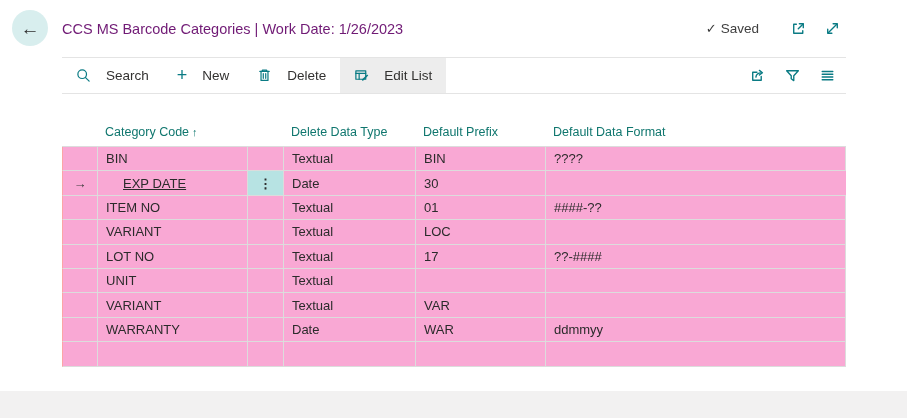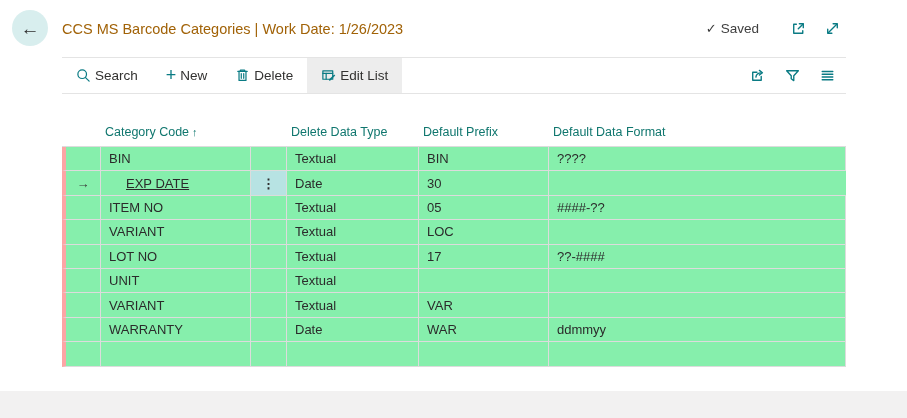--- a/index.html
+++ b/index.html
@@ -10,54 +10,54 @@
   }
   
   .titlebar { position:absolute; top:0; left:0; right:0; height:56px; background:#fff; }
   .back-btn {
     position:absolute; left:12px; top:10px; width:36px; height:36px; border-radius:50%;
     background:#d8eeee; border:none; cursor:pointer; display:flex; align-items:center; justify-content:center;
   }
   .back-btn span { font-size:19px; color:#2d2d2d; line-height:1; }
   .page-title {
     position:absolute; left:62px; top:0; height:56px; line-height:58px;
-    font-size:14.5px; font-weight:400; color:#a16207; white-space:nowrap;
+    font-size:14.5px; font-weight:400; color:#701a75; white-space:nowrap;
   }
   .title-right { position:absolute; right:66px; top:0; height:56px; display:flex; align-items:center; gap:17px; }
   .saved { display:flex; align-items:center; gap:4px; color:#404040; font-size:13.5px; margin-right:14px; }
   .saved .check { font-size:13px; color:#3b3b3b; }
   .icon-btn { background:none; border:none; padding:0; cursor:pointer; display:flex; align-items:center; }
   svg.tealicon { stroke:#0a7b84; fill:none; stroke-width:1.3; stroke-linecap:round; stroke-linejoin:round; }
   
   .toolbar {
     position:absolute; left:62px; top:57px; width:784px; height:37px;
     border-top:1px solid #e4e4e4; border-bottom:1px solid #e4e4e4;
     display:flex; align-items:stretch; background:#fff;
   }
   .tb-btn {
-    display:flex; align-items:center; gap:4px; padding:0 14px; font-size:13.5px;
+    display:flex; align-items:center; gap:15px; padding:0 14px; font-size:13.5px;
     color:#323130; background:transparent; border:none; cursor:pointer;
     font-family:"Liberation Sans", sans-serif; white-space:nowrap;
   }
   .tb-btn.active { background:#ededed; }
   .plus-glyph { color:#0a7b84; font-size:18px; font-weight:400; line-height:1; margin-top:-2px; }
   .toolbar-right { margin-left:auto; display:flex; align-items:center; gap:6px; padding-right:4px; }
   .toolbar-right .icon-btn { padding:0 6px; }
   
   .thead {
     position:absolute; left:62px; top:118px; width:784px; height:28px;
     display:grid; grid-template-columns:35px 150px 36px 132px 130px 1fr;
     align-items:center; color:#0f766e; font-size:12.5px;
   }
   .th { padding-left:8px; white-space:nowrap; overflow:hidden; }
   .sort { margin-left:3px; font-size:11px; }
   .tbody { position:absolute; left:62px; top:146px; width:784px; border-top:1px solid #dcdcdc; }
   .tr {
     display:grid; grid-template-columns:35px 150px 36px 132px 130px 1fr;
-    height:24.4px; border-bottom:1px solid #dcdcdc; border-left:4px solid #fca5a5; background:#86efac;
+    height:24.4px; border-bottom:1px solid #dcdcdc; border-left:1px solid #fca5a5; background:#f9a8d4;
   }
   .td {
     border-right:1px solid #dcdcdc; display:flex; align-items:center;
     padding:0 8px; font-size:13px; color:#2b2b2b; overflow:hidden; white-space:nowrap; cursor:text;
   }
   .td-sel, .td-ell { justify-content:center; padding:0; cursor:pointer; }
   .rowarrow { font-size:13px; color:#3b3b3b; line-height:1; }
   .ell { font-size:13px; font-weight:700; color:#2d2d2d; line-height:1; }
   .tr.selected .td-ell { background:#b7e3e3; }
   .tr.selected .td-cat .cellspan { text-decoration:underline;margin-left:17px; }
@@ -207,21 +207,21 @@
     <div class="td td-cat">
           <span class="cellspan">ITEM NO</span>
         </div>
     <div class="td td-ell">
       <span class="ell"></span>
     </div>
     <div class="td td-type">
           <span class="cellspan">Textual</span>
         </div>
     <div class="td td-prefix">
-          <span class="cellspan">05</span>
+          <span class="cellspan">01</span>
         </div>
     <div class="td td-format">
           <span class="cellspan">####-??</span>
         </div>
   </div>
       <div class="tr">
     <div class="td td-sel">
       <span class="rowarrow"></span>
     </div>
     <div class="td td-cat">

